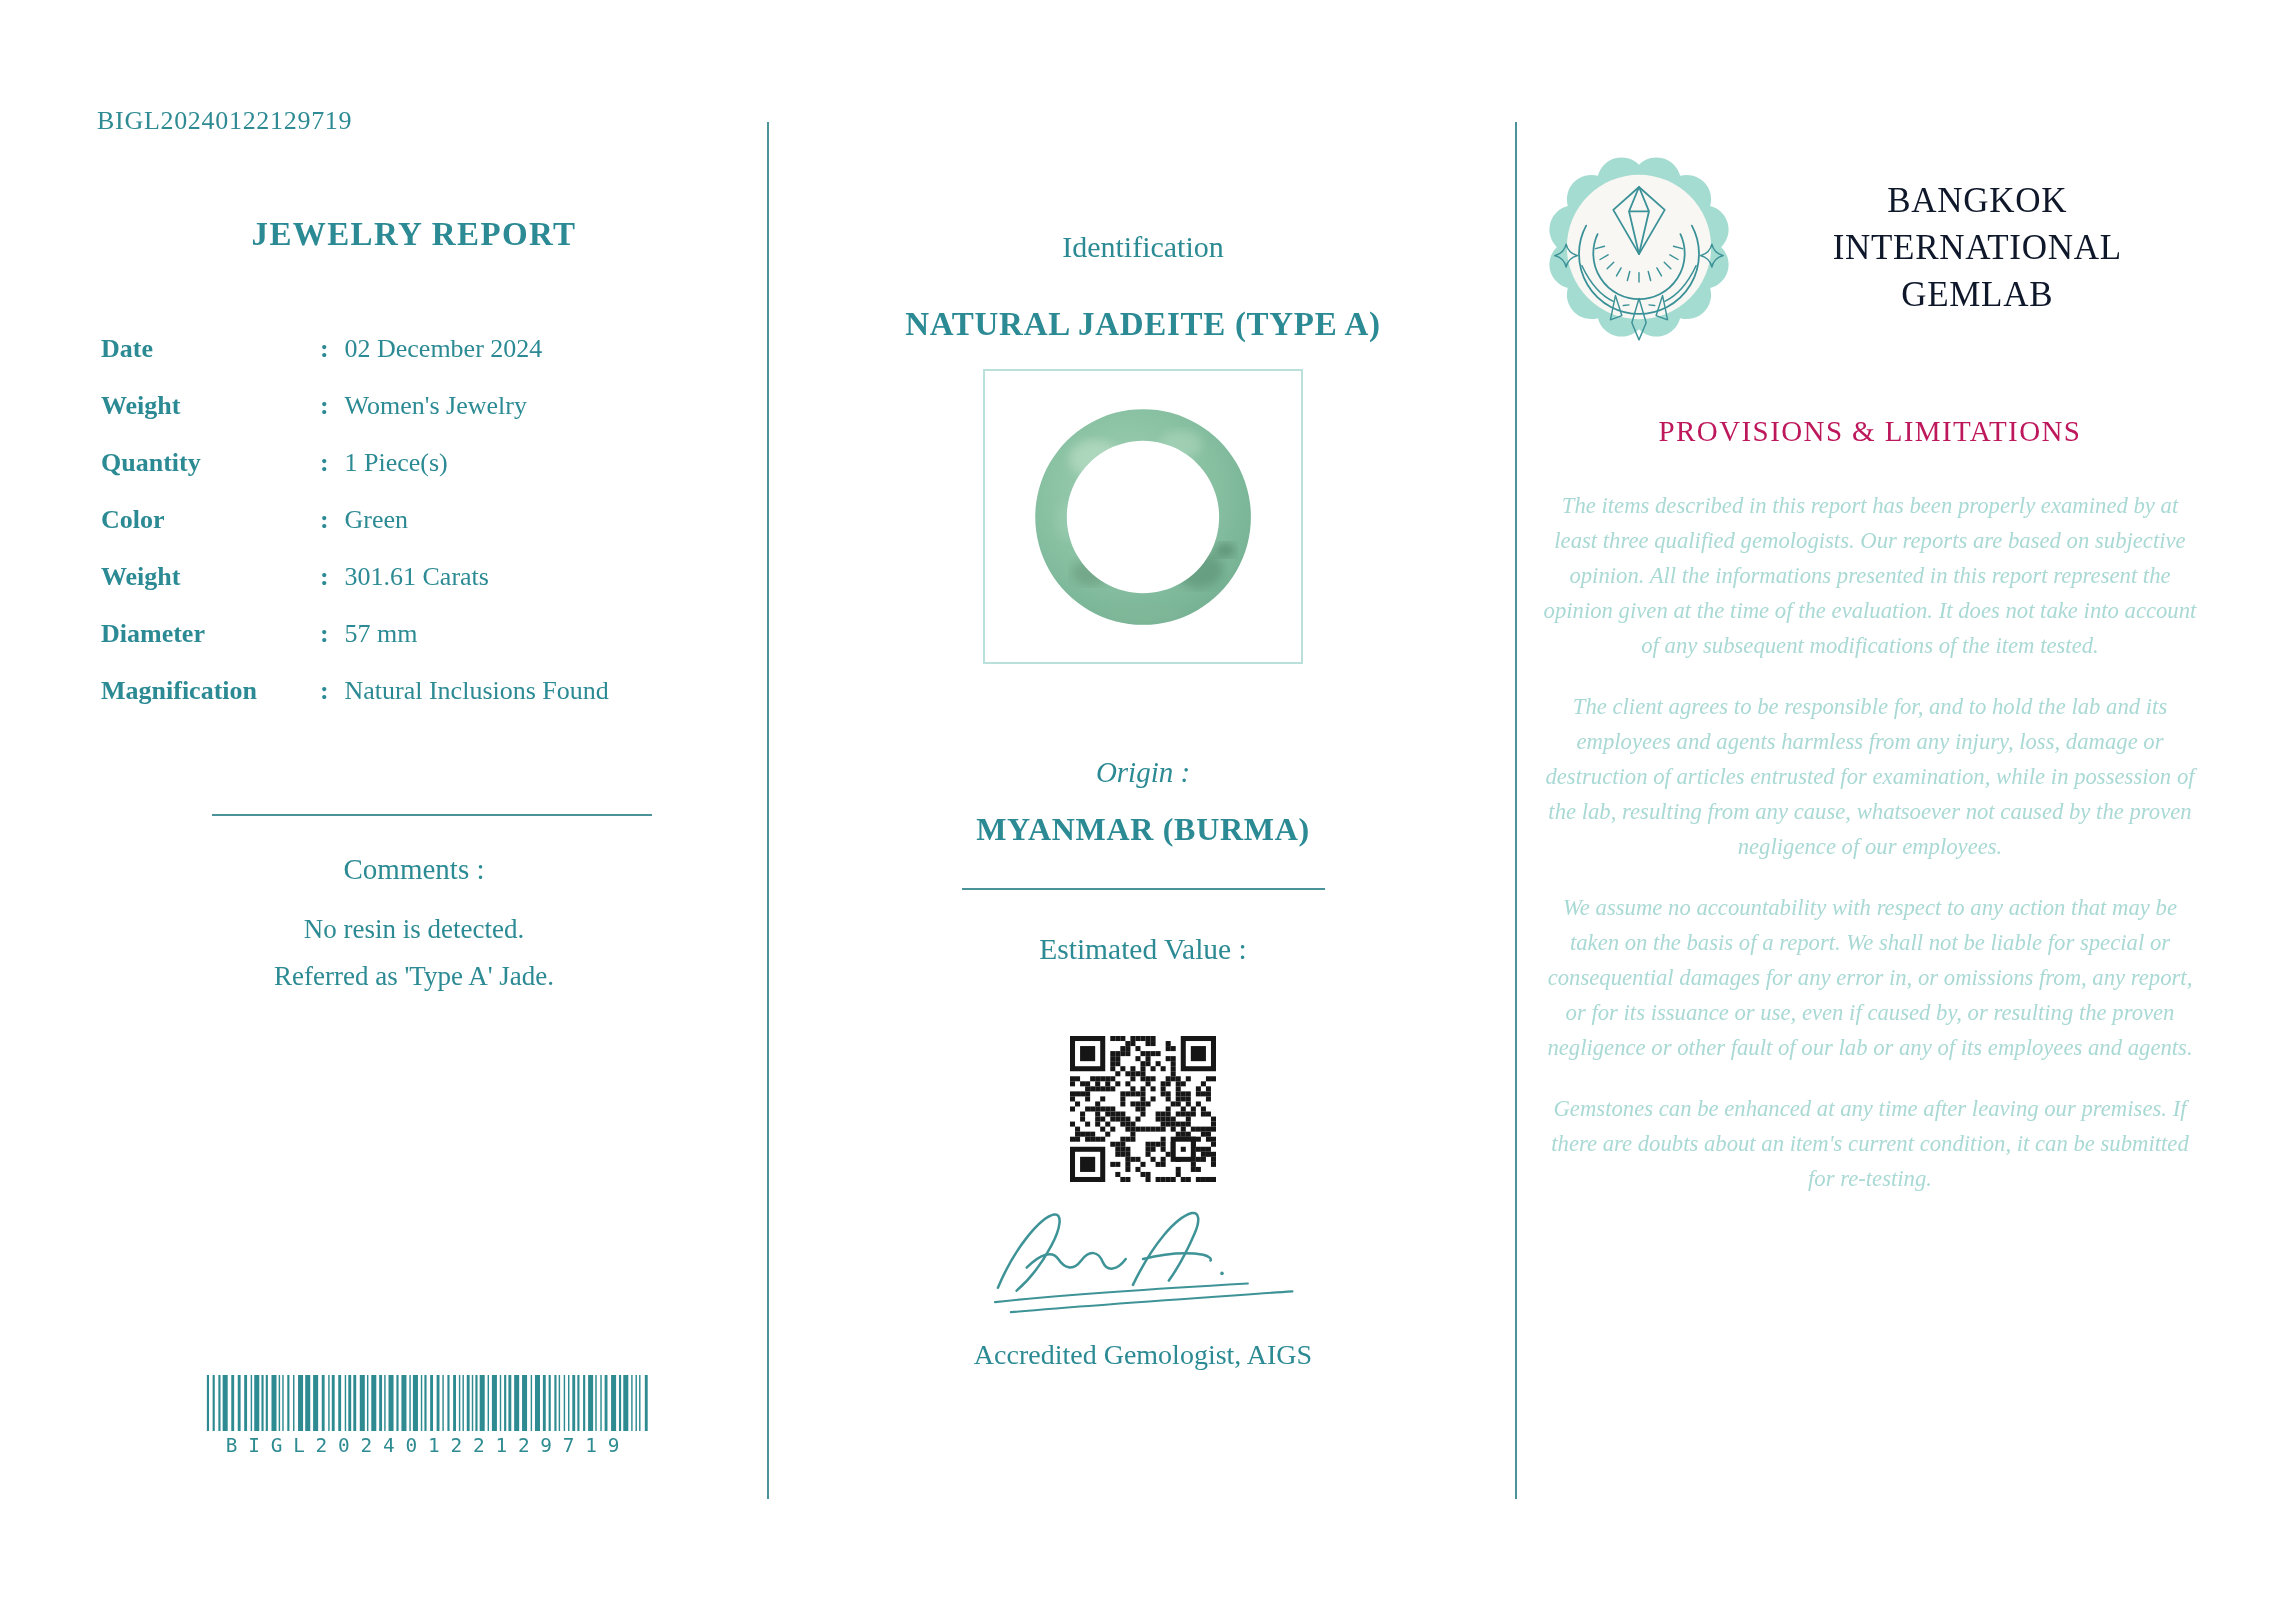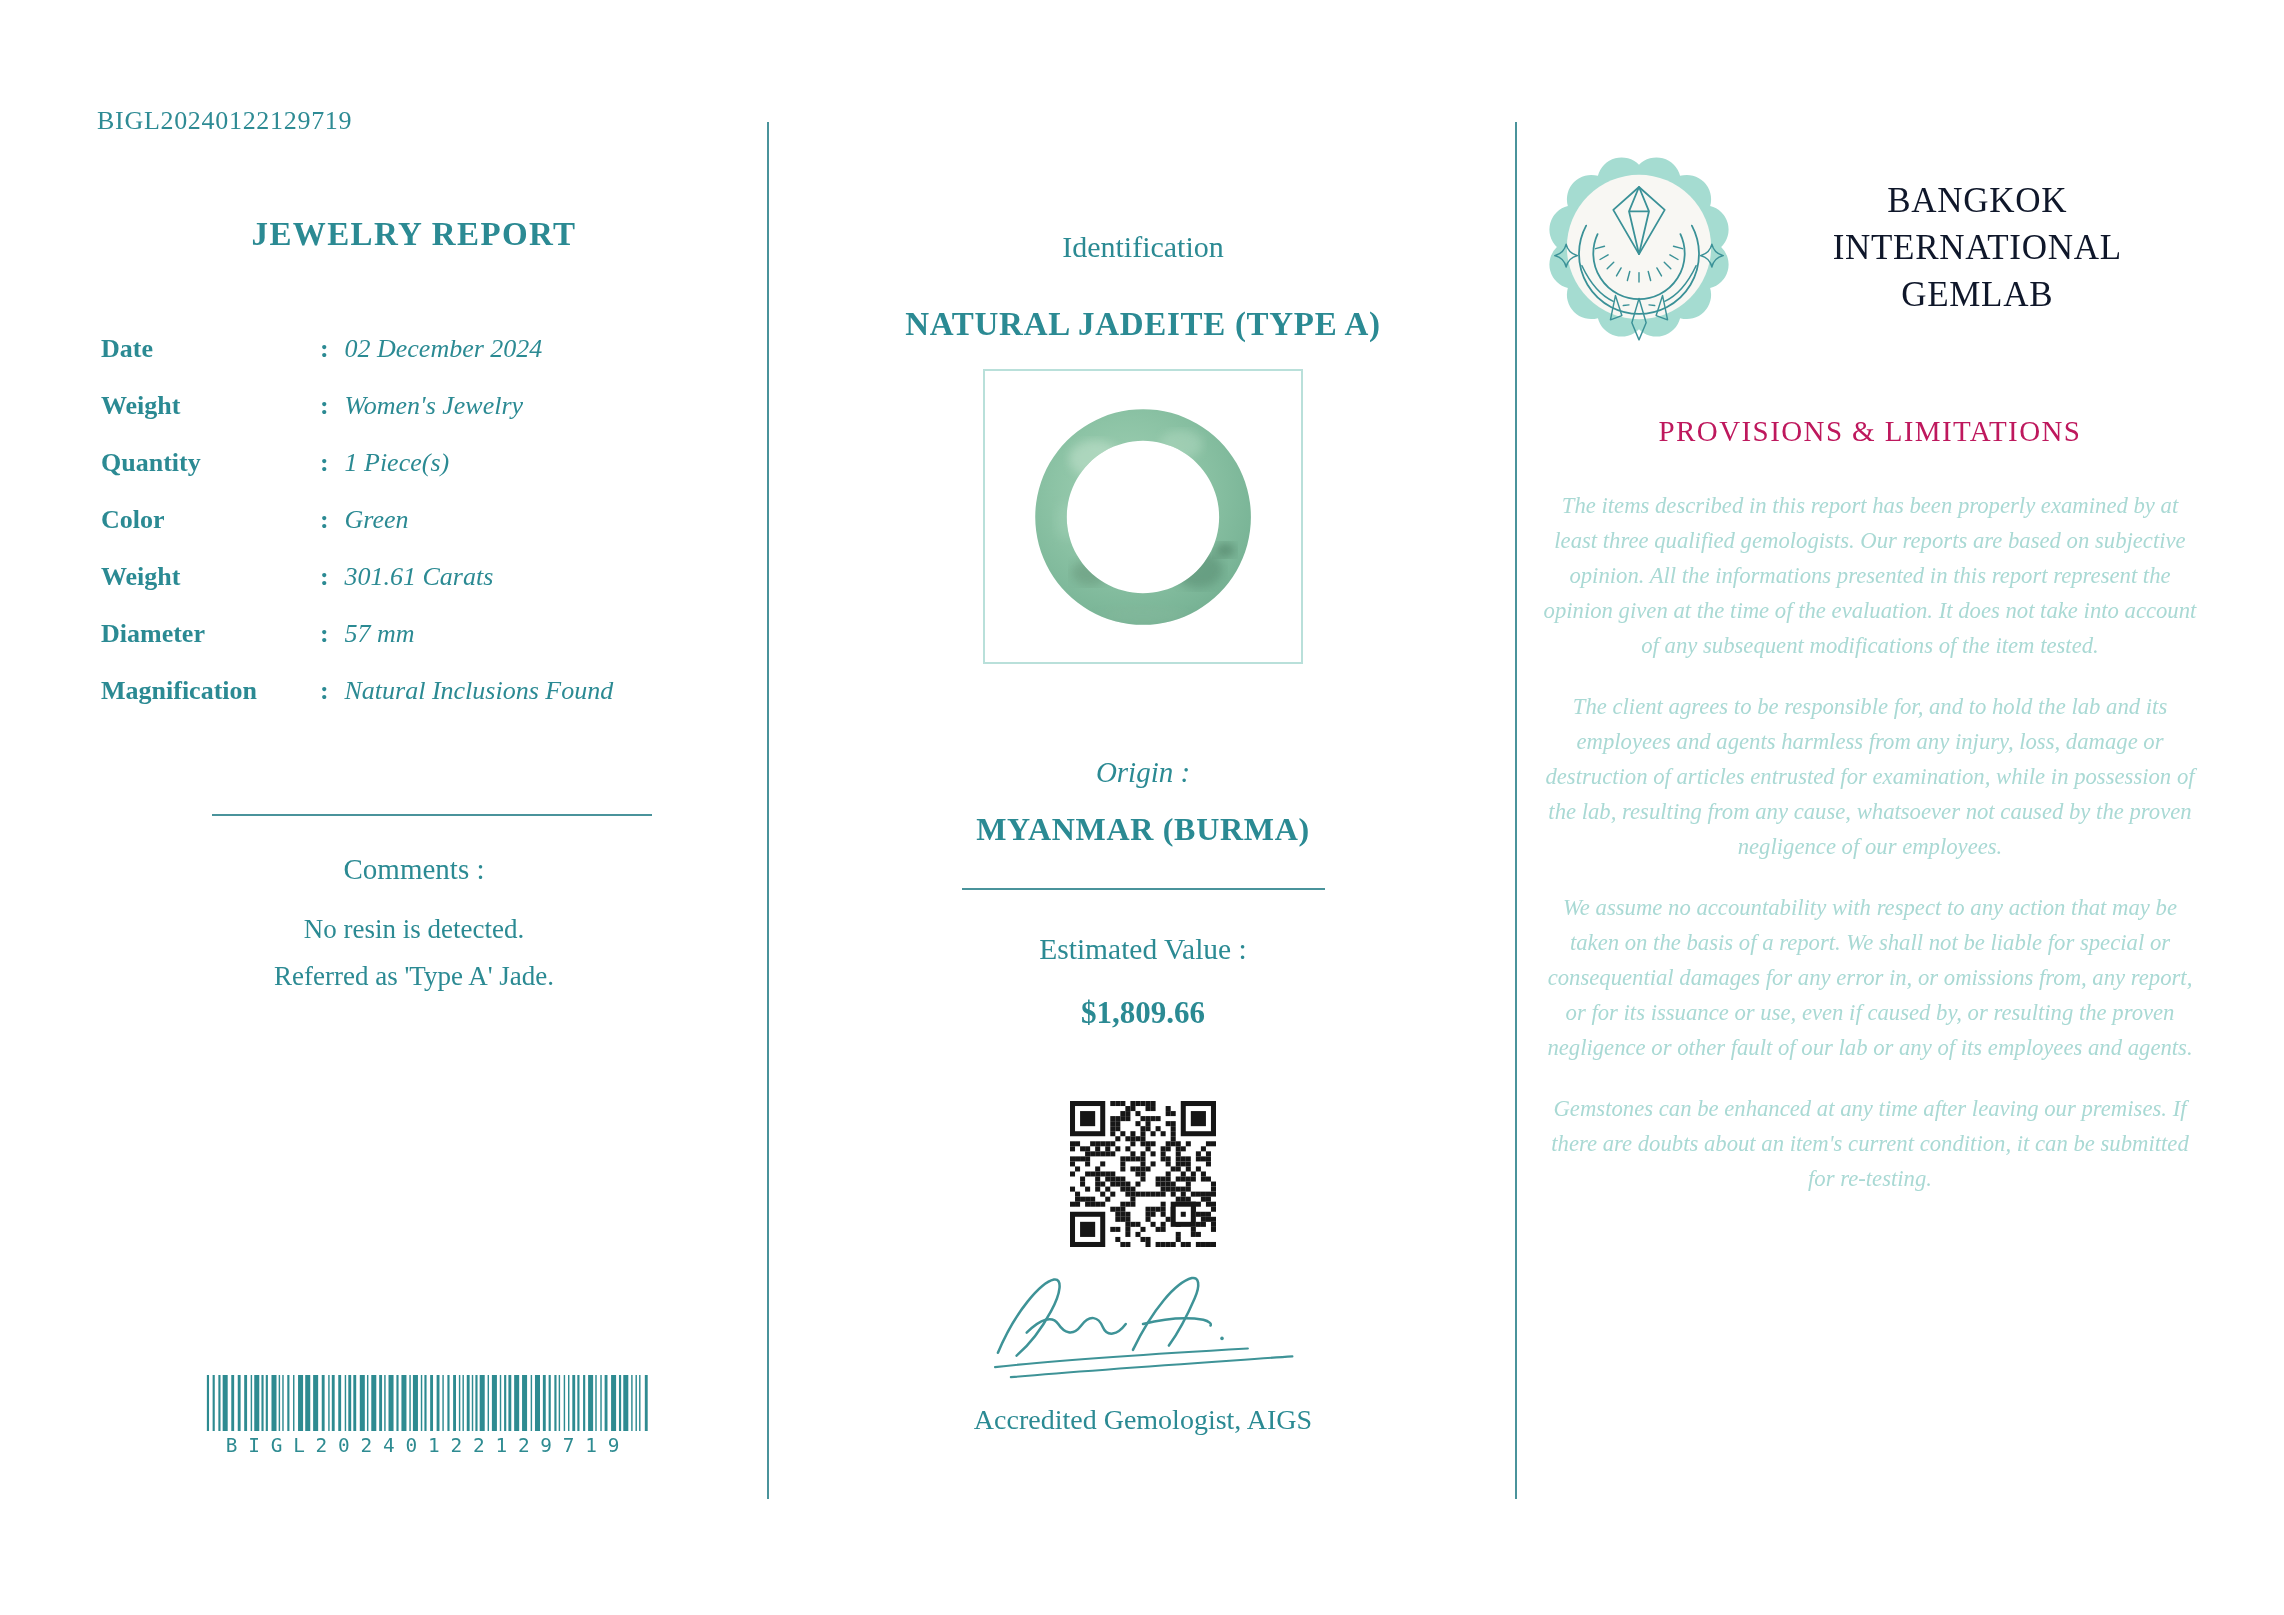--- a/index.html
+++ b/index.html
@@ -13,21 +13,21 @@
 
   .report-number{position:absolute;left:97px;top:106px;font-size:26px;letter-spacing:0.7px;color:#2e8b94;}
 
   
   .col-left{position:absolute;left:101px;top:216px;width:626px;}
   .report-title{margin:0;text-align:center;font-size:33px;font-weight:bold;letter-spacing:1.4px;color:#2b8a93;}
   .fields{margin-top:81px;}
   .field-row{display:flex;margin-bottom:27px;font-size:26px;line-height:30px;}
   .field-label{width:219px;font-weight:bold;}
   .field-colon{width:24.5px;font-weight:bold;}
-  .field-value{flex:1;font-style:italic;}
+  .field-value{flex:1;}
   .hline{height:2.2px;background:#4a939b;border:0;}
   .comments-divider{width:440px;margin:108px 0 0 111px;}
   .comments-heading{margin-top:37px;text-align:center;font-size:29px;font-weight:normal;}
   .comments-lines{margin-top:20px;text-align:center;font-size:27px;line-height:47px;}
 
   .barcode-block{position:absolute;left:205px;top:1375px;width:446px;text-align:center;}
   .barcode-text{margin-top:1.4px;font-family:"DejaVu Sans Mono","Liberation Mono",monospace;
     font-size:19.4px;letter-spacing:10.8px;color:#2e8b91;white-space:nowrap;}
 
   
@@ -229,21 +229,20 @@
         </g>
       </svg>
     </div>
 
     <div class="origin-label">Origin :</div>
     <div class="origin-value">MYANMAR (BURMA)</div>
 
     <div class="hline mid-divider"></div>
 
     <div class="est-label">Estimated Value :</div>
-    <div class="est-value">$1,809.66</div>
 
     <div class="qr-wrap">
       <svg id="qr" width="146" height="146" viewBox="0 0 203 203">
           <rect x="56" y="0" width="7" height="7" fill="#161616"></rect>
           <rect x="63" y="0" width="7" height="7" fill="#161616"></rect>
           <rect x="70" y="0" width="7" height="7" fill="#161616"></rect>
           <rect x="84" y="0" width="7" height="7" fill="#161616"></rect>
           <rect x="91" y="0" width="7" height="7" fill="#161616"></rect>
           <rect x="98" y="0" width="7" height="7" fill="#161616"></rect>
           <rect x="105" y="0" width="7" height="7" fill="#161616"></rect>

